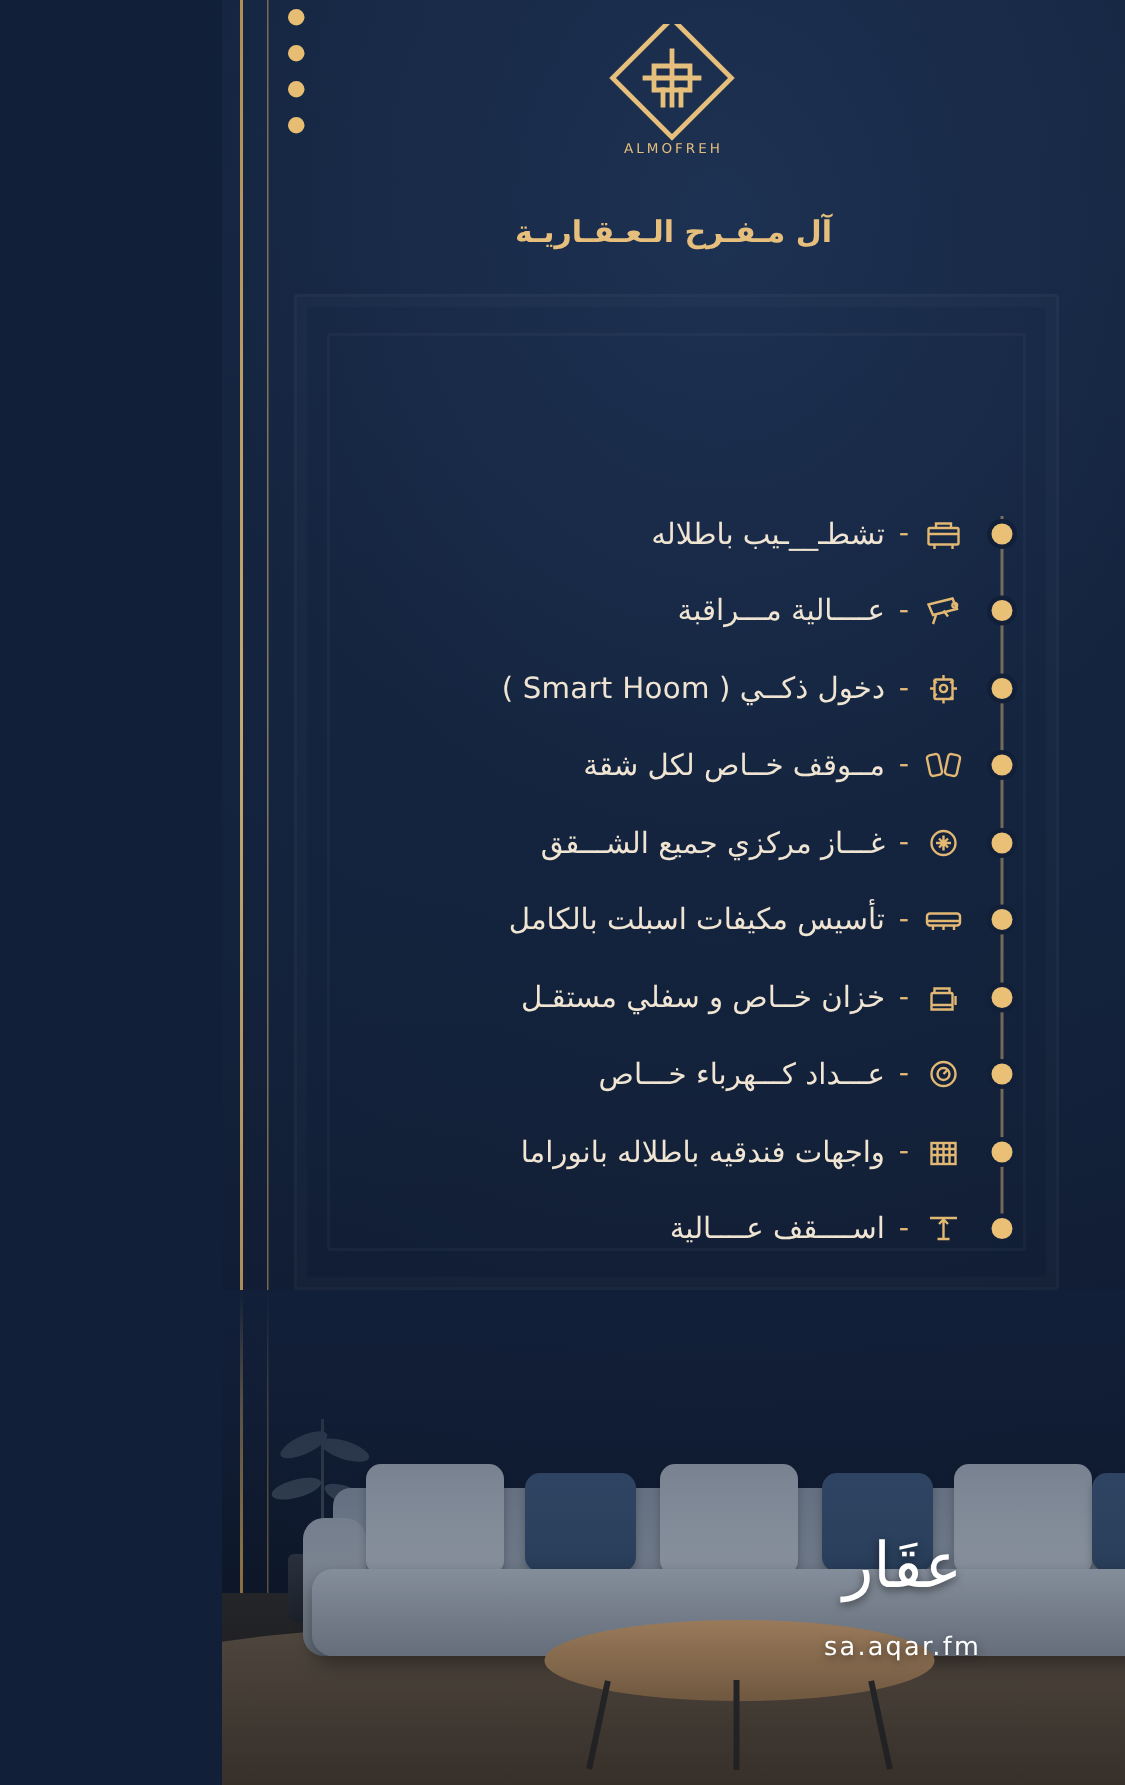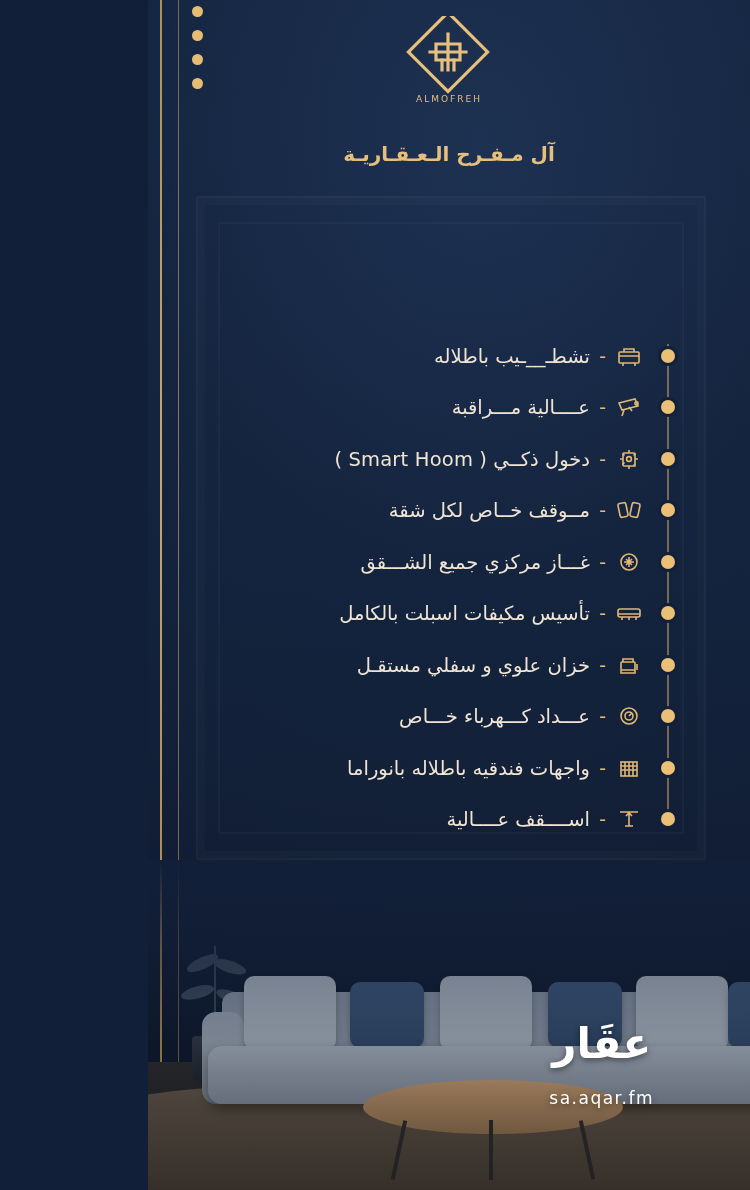--- a/index.html
+++ b/index.html
@@ -188,21 +188,21 @@
     background:linear-gradient(180deg,#121f38 0%,rgba(18,31,56,.55) 22%,rgba(10,16,28,.15) 55%,rgba(0,0,0,.25) 100%);
     pointer-events:none;
   }
 
   
   .watermark {
     position:absolute; right:96px; bottom:82px;
     text-align:center; color:#ffffff;
     text-shadow:0 2px 6px rgba(0,0,0,.5);
   }
-  .watermark .ar { font-size:42px; font-weight:bold; letter-spacing:1px; }
+  .watermark .ar { font-size:42px; font-weight:normal; letter-spacing:1px; }
   .watermark .en { font-size:17px; letter-spacing:1.5px; margin-top:20px; direction:ltr;}
 </style>
 </head>
 <body>
 
 <div id="poster">
 
   <div class="vrule v1"></div>
   <div class="vrule v2"></div>
   <div class="panel p1"></div>
@@ -311,21 +311,21 @@
     <div class="feature">
       <span class="bullet"></span>
       <span class="ficon">
         <svg width="26" height="24" viewBox="0 0 26 24" fill="none" stroke="currentColor" stroke-width="1.6">
           <rect x="5" y="9" width="14" height="8" rx="1"></rect>
             <path d="M7 9V6h10v3M5 17v3h14v-3"></path>
             <path d="M21 11v6"></path>
         </svg>
       </span>
       <span class="fdash">-</span>
-      <span class="flabel">خزان علوي و سفلي مستقـل</span>
+      <span class="flabel">خزان خــاص و سفلي مستقـل</span>
     </div>
 
     <div class="feature">
       <span class="bullet"></span>
       <span class="ficon">
         <svg width="26" height="24" viewBox="0 0 26 24" fill="none" stroke="currentColor" stroke-width="1.6">
           <circle cx="13" cy="12" r="8"></circle>
             <circle cx="13" cy="12" r="4"></circle>
             <path d="M13 12l3-3"></path>
         </svg>

